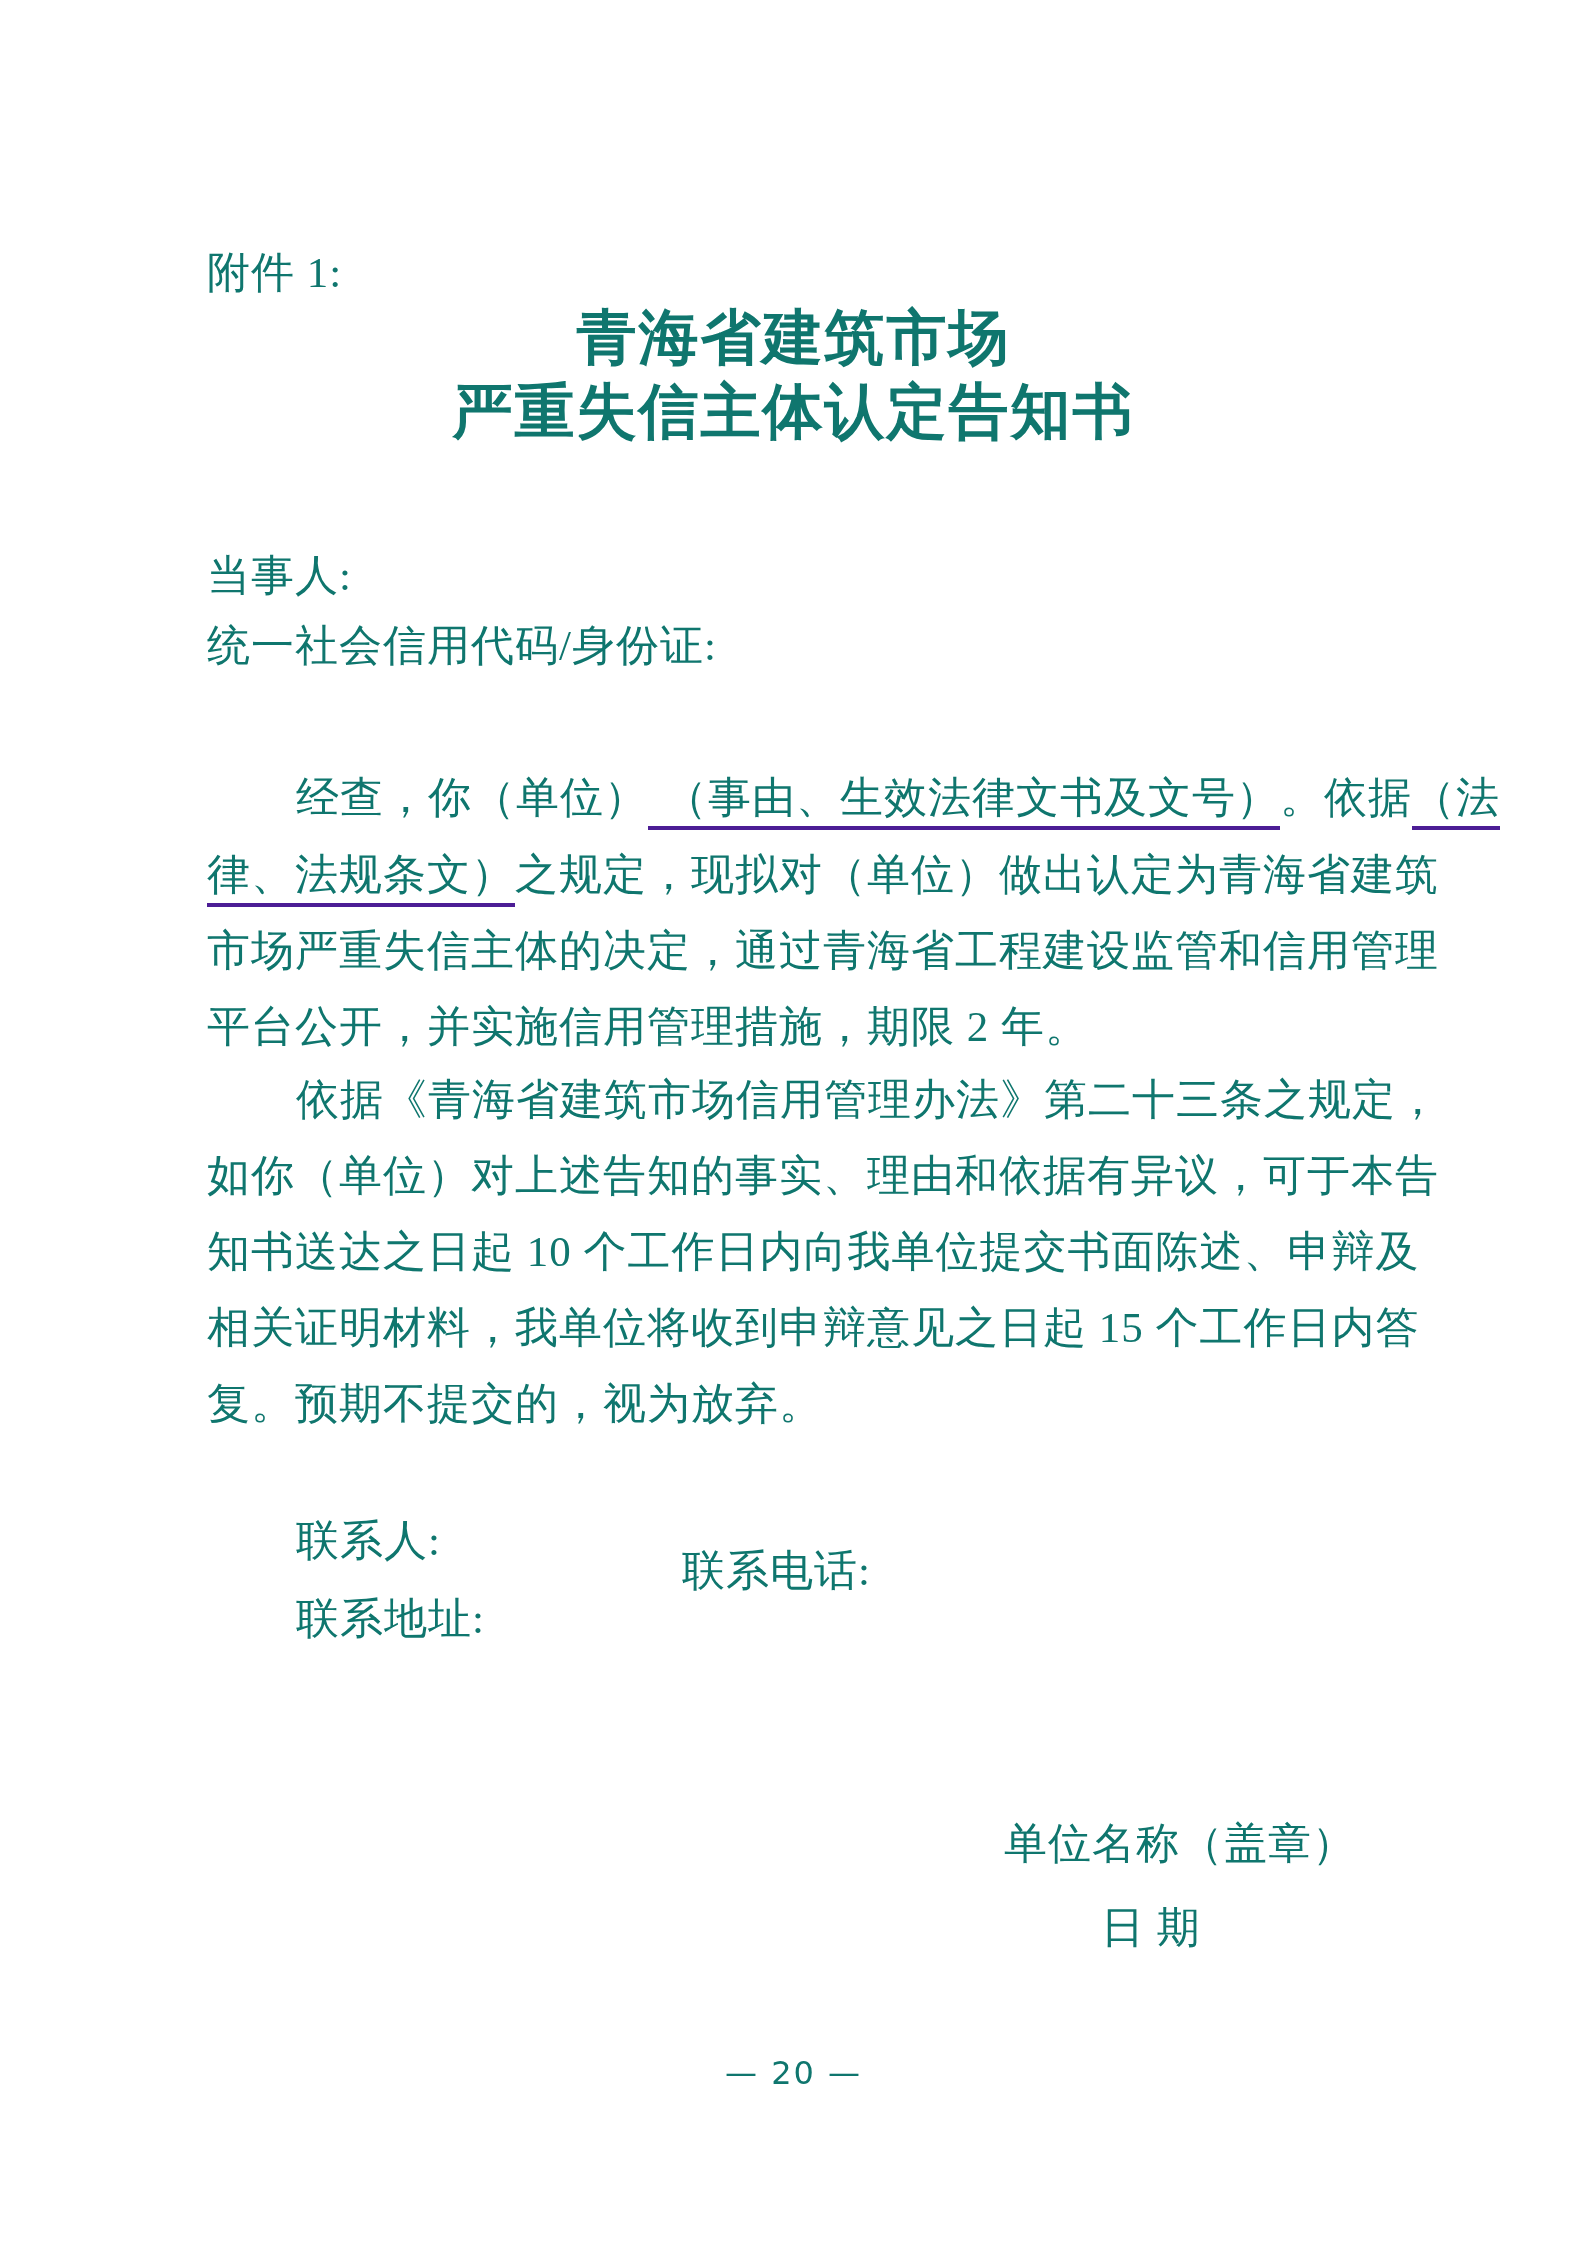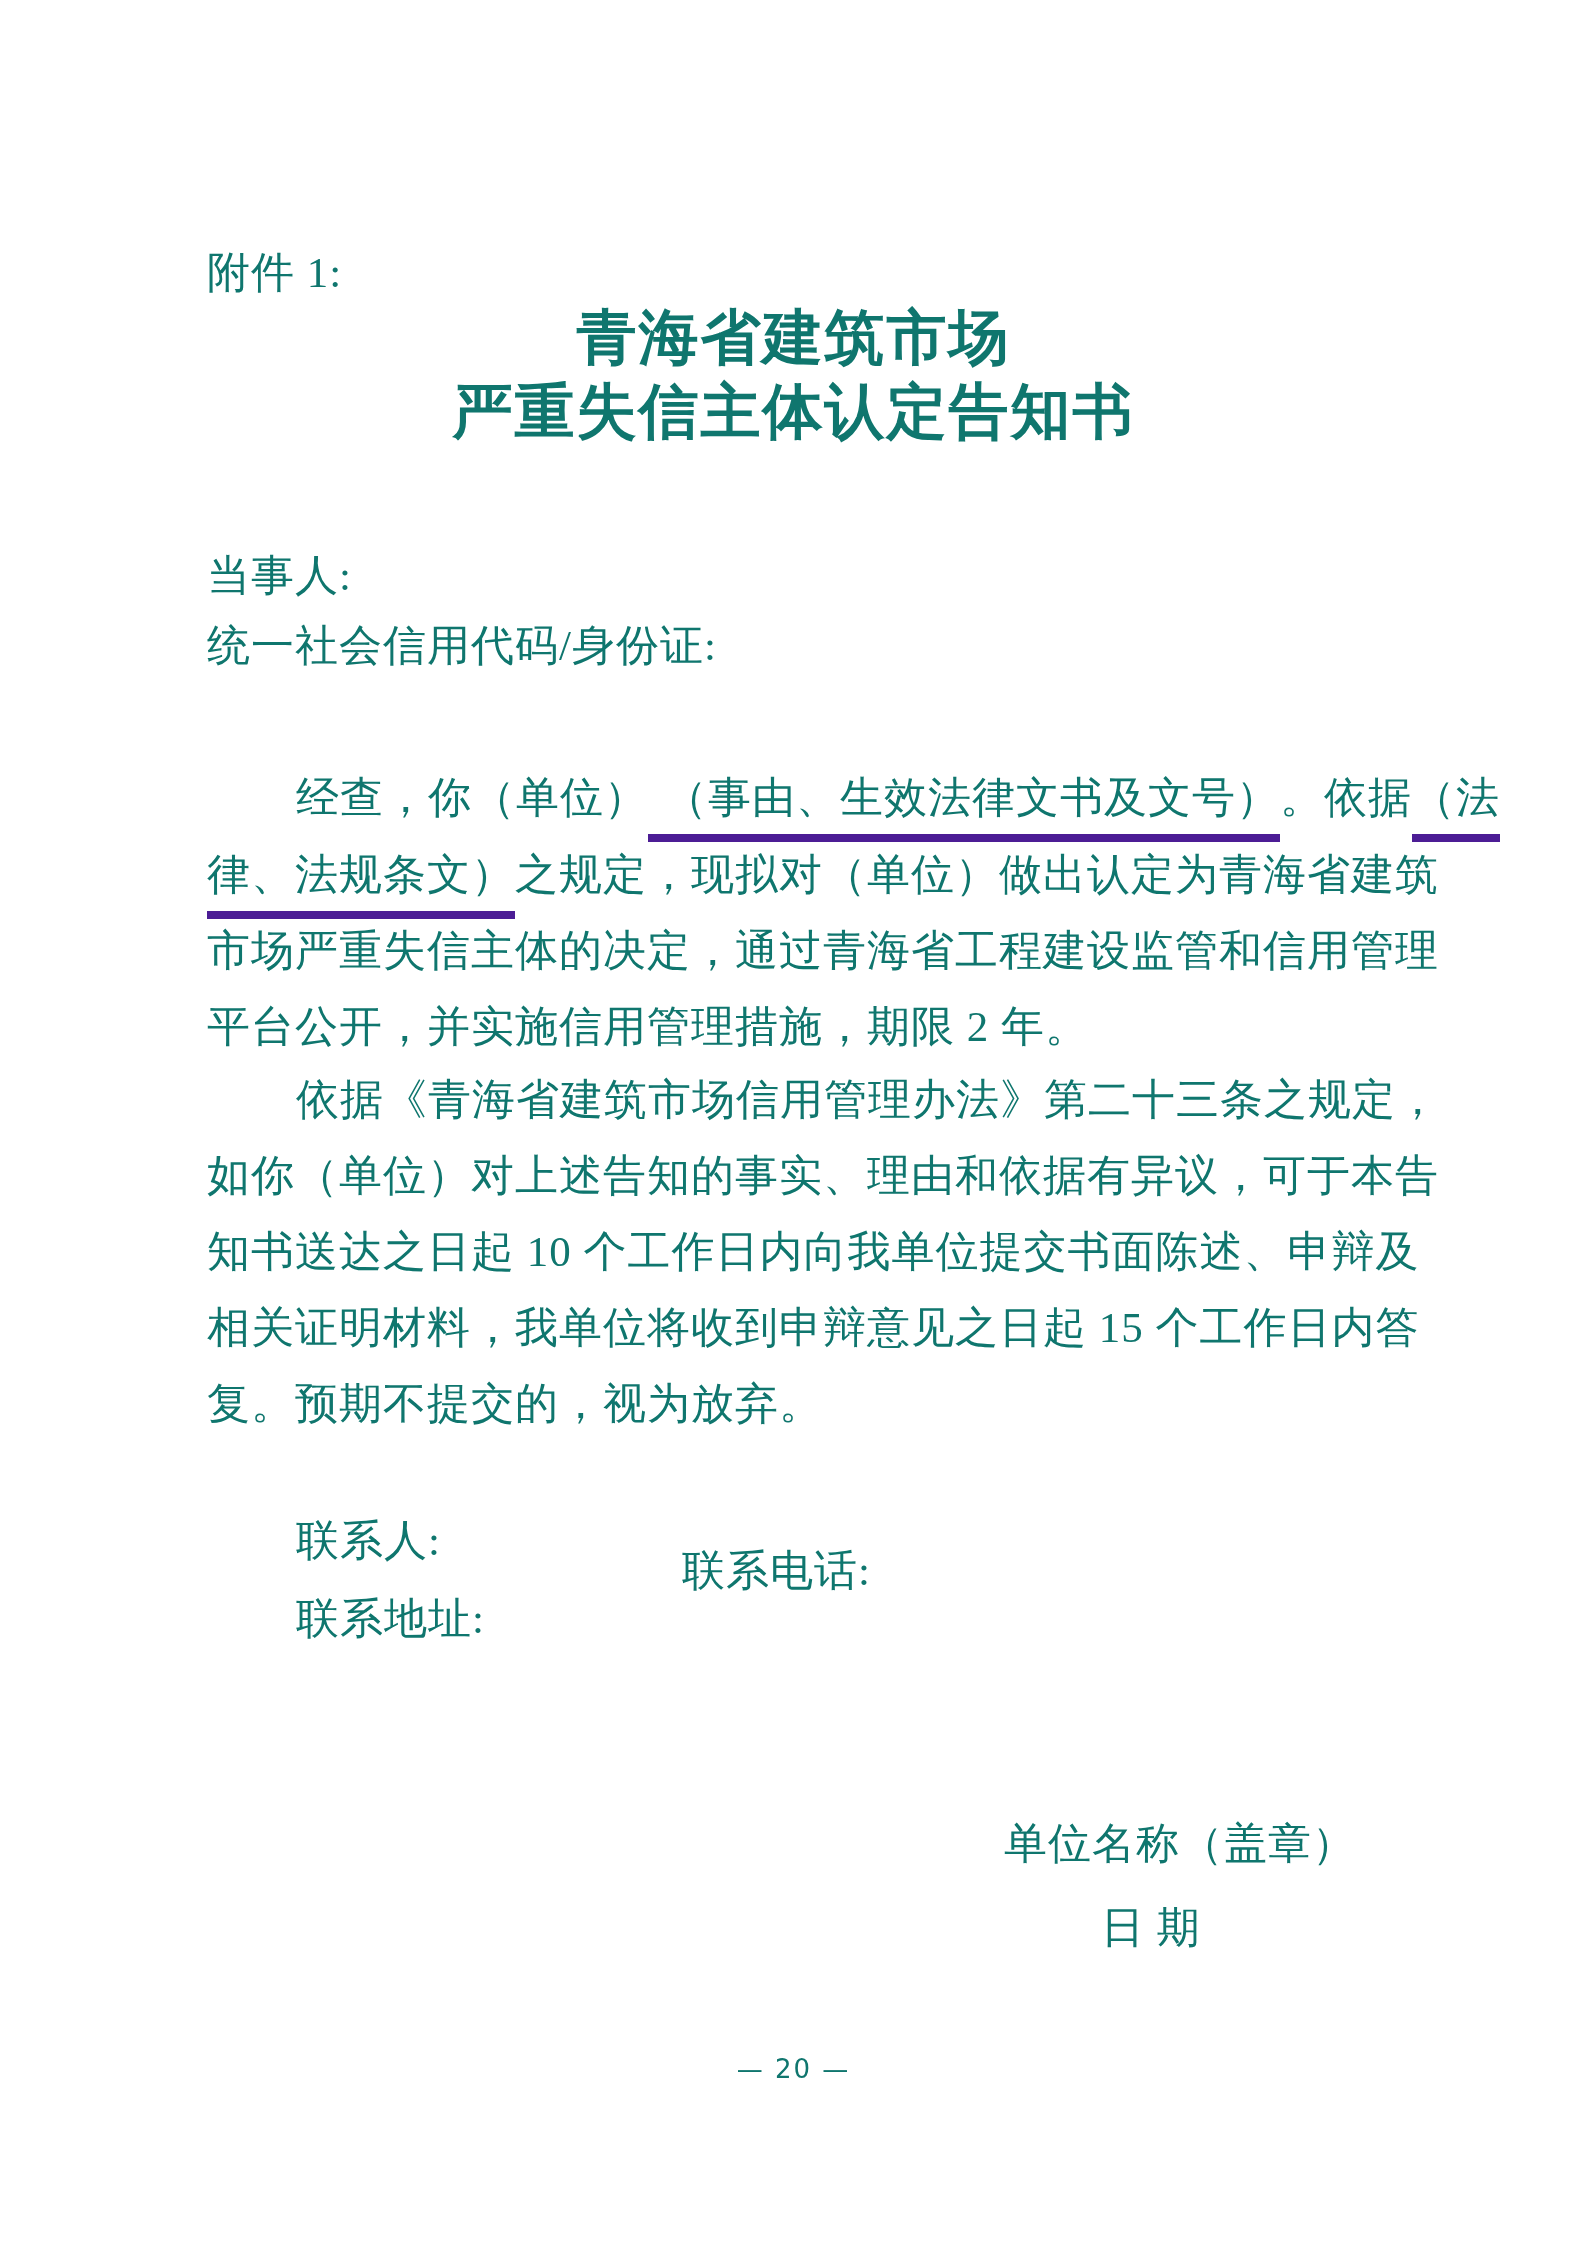--- a/index.html
+++ b/index.html
@@ -20,31 +20,31 @@
   .title{
     position:absolute;
     left:0;width:100%;
     text-align:center;
     font-size:60px;
     font-weight:bold;
     letter-spacing:2px;
     white-space:nowrap;
   }
   .u{
-    border-bottom:8px solid #4c1d95;
-    padding-bottom:13px;
+    border-bottom:4px solid #4c1d95;
+    padding-bottom:5px;
   }
   .u-lead{
     padding-left:16px;
   }
   .footer{
     position:absolute;
     left:0;width:100%;
     text-align:center;
-    font-size:26px;
+    font-size:32px;
     font-family:"DejaVu Sans","Liberation Sans",sans-serif;
     letter-spacing:2px;
   }
 </style>
 </head>
 <body>
 
 <div class="page">
 
   <div class="line" style="left:207px; top:246px;">附件 1:</div>

